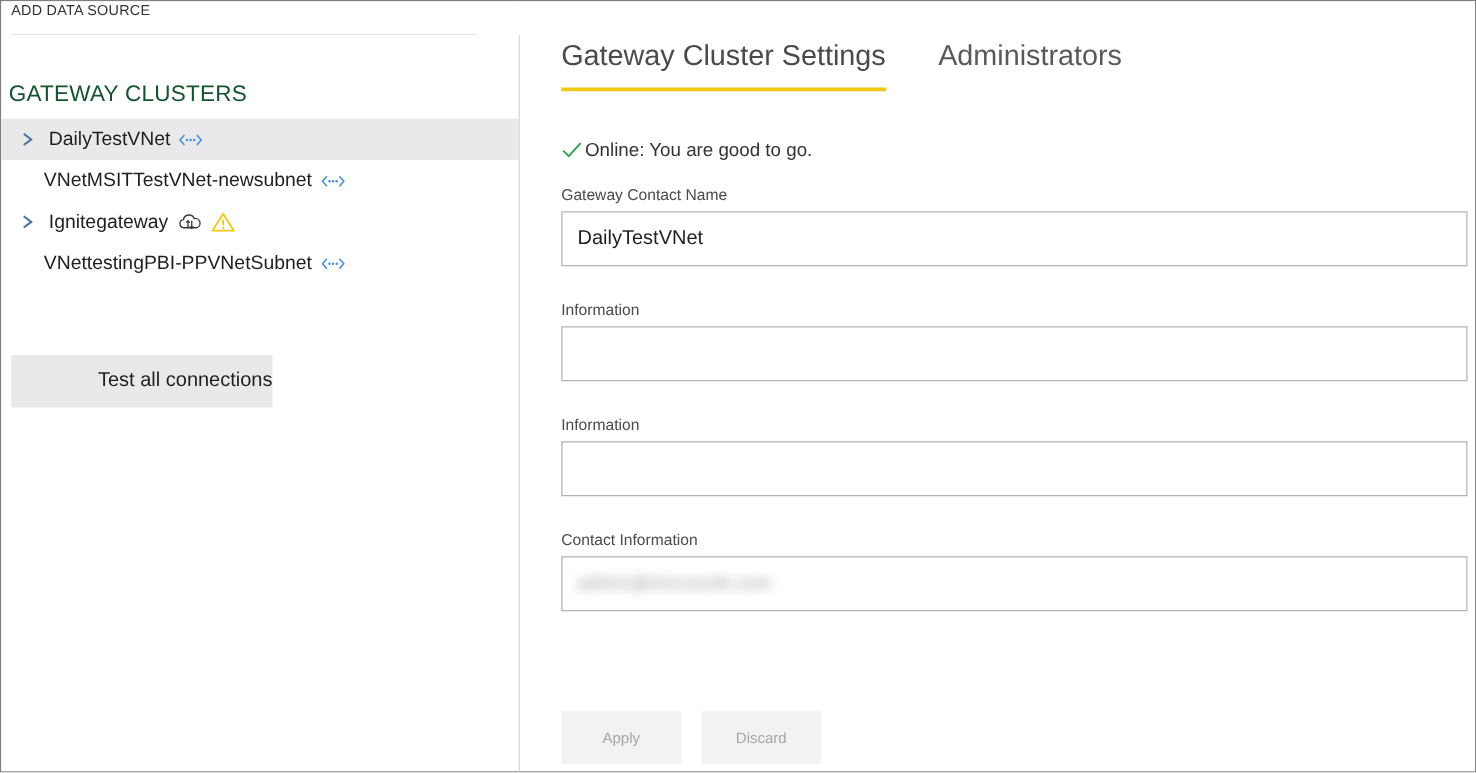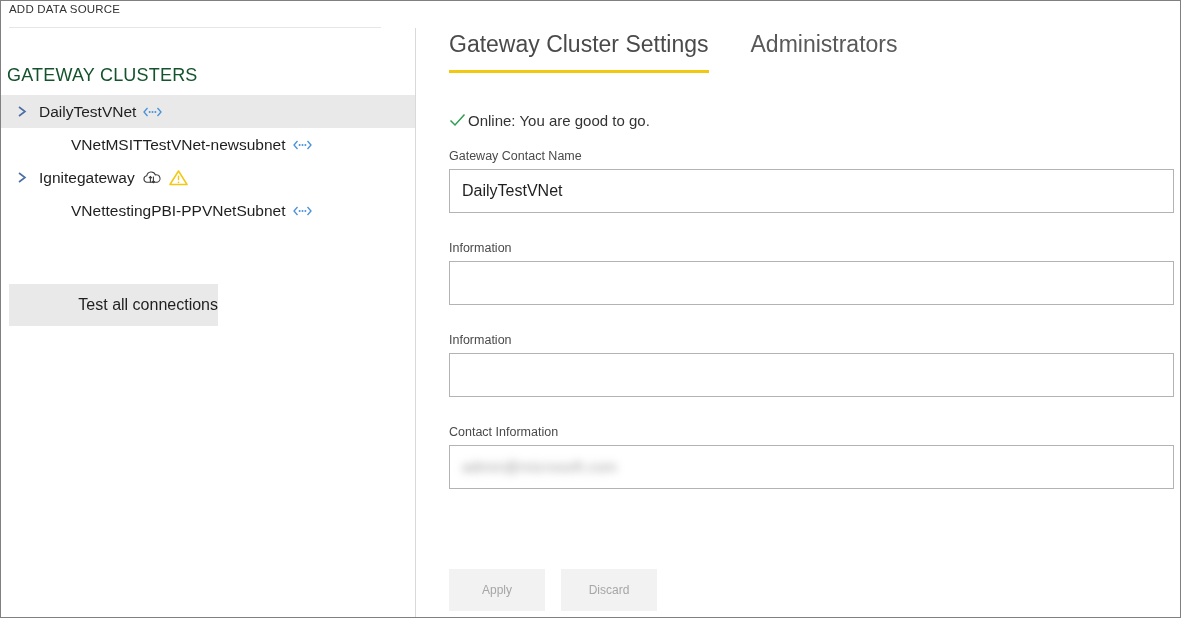--- a/index.html
+++ b/index.html
@@ -61,21 +61,21 @@
   }
   .cluster-row {
     position: relative;
     height: 33px;
     display: flex;
     align-items: center;
     padding-left: 16px;
     cursor: default;
   }
   .cluster-row.selected { background: #e9e9e9; }
-  .cluster-row.child { padding-left: 70px; align-items: center; }
+  .cluster-row.child { padding-left: 34px; align-items: center; }
   .chevron {
     width: 22px;
     flex: 0 0 22px;
     display: flex;
     align-items: center;
     color: #4a6fa5;
     font-size: 0;
   }
   .chevron svg { display: block; }
   .cluster-label {

